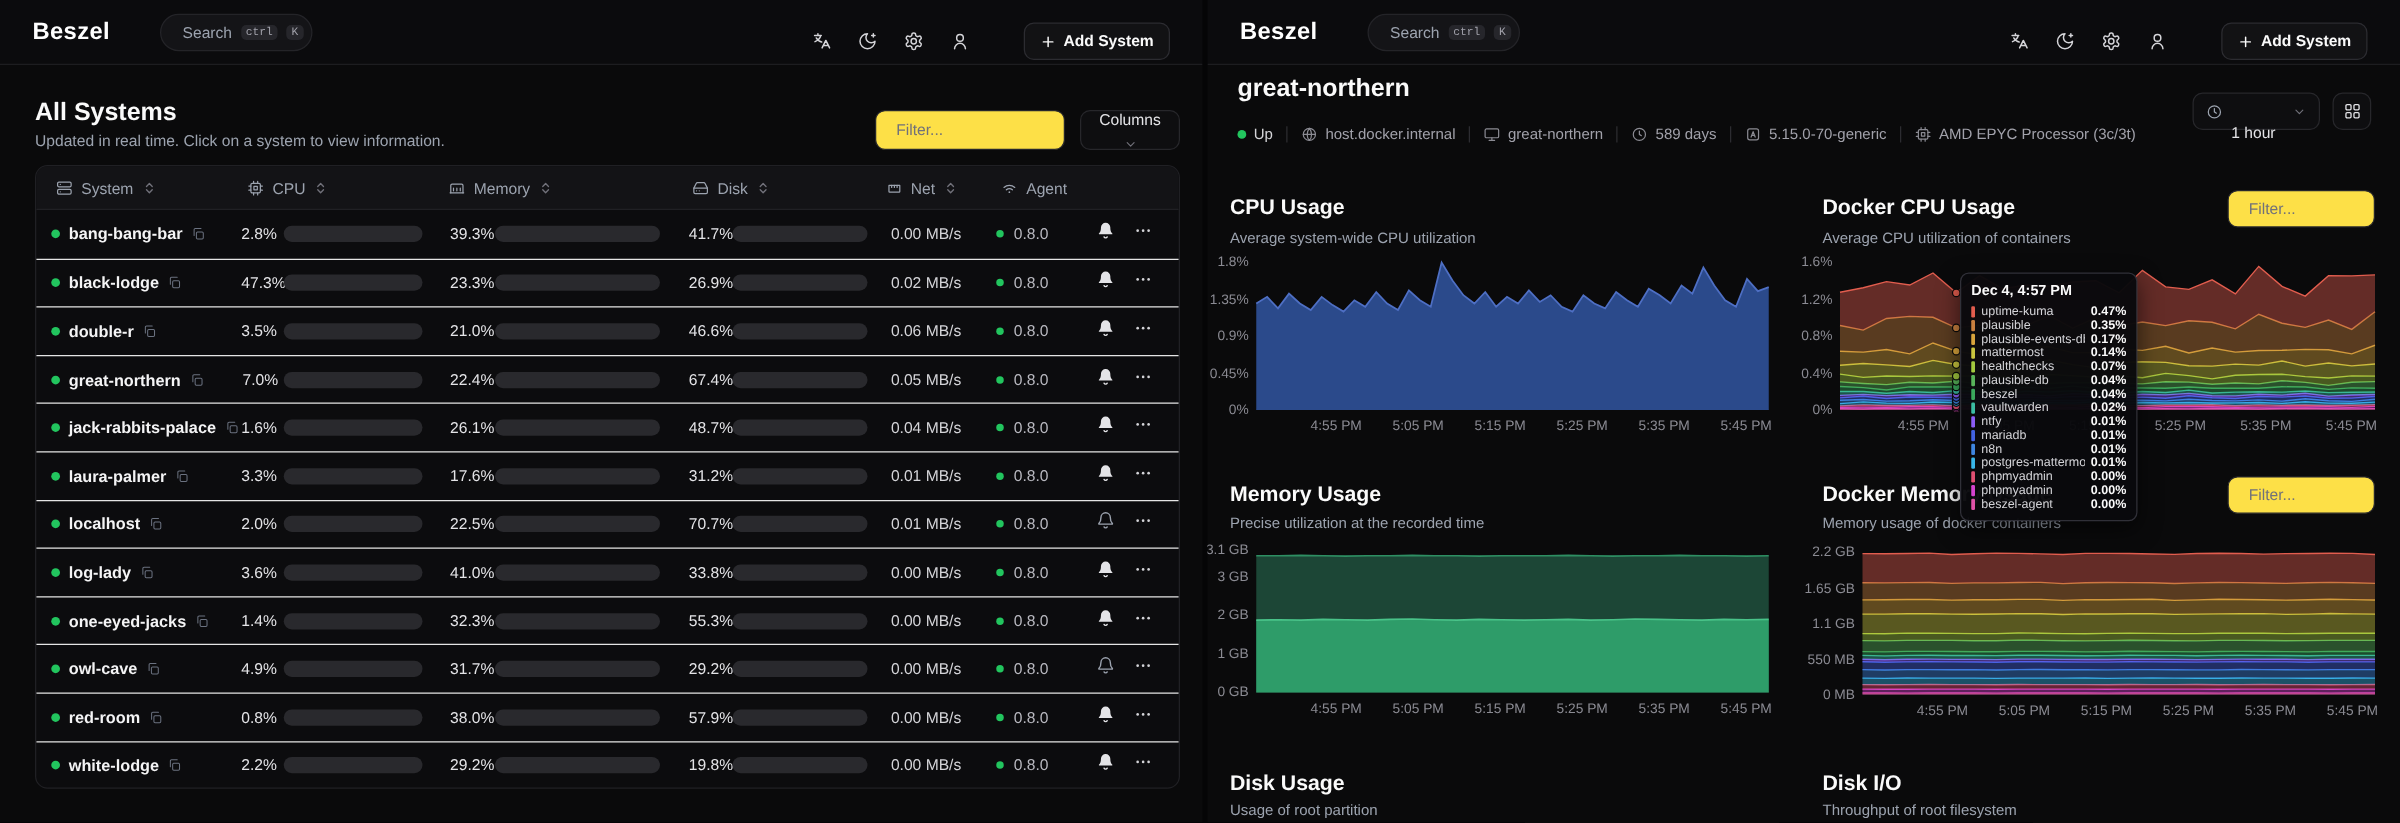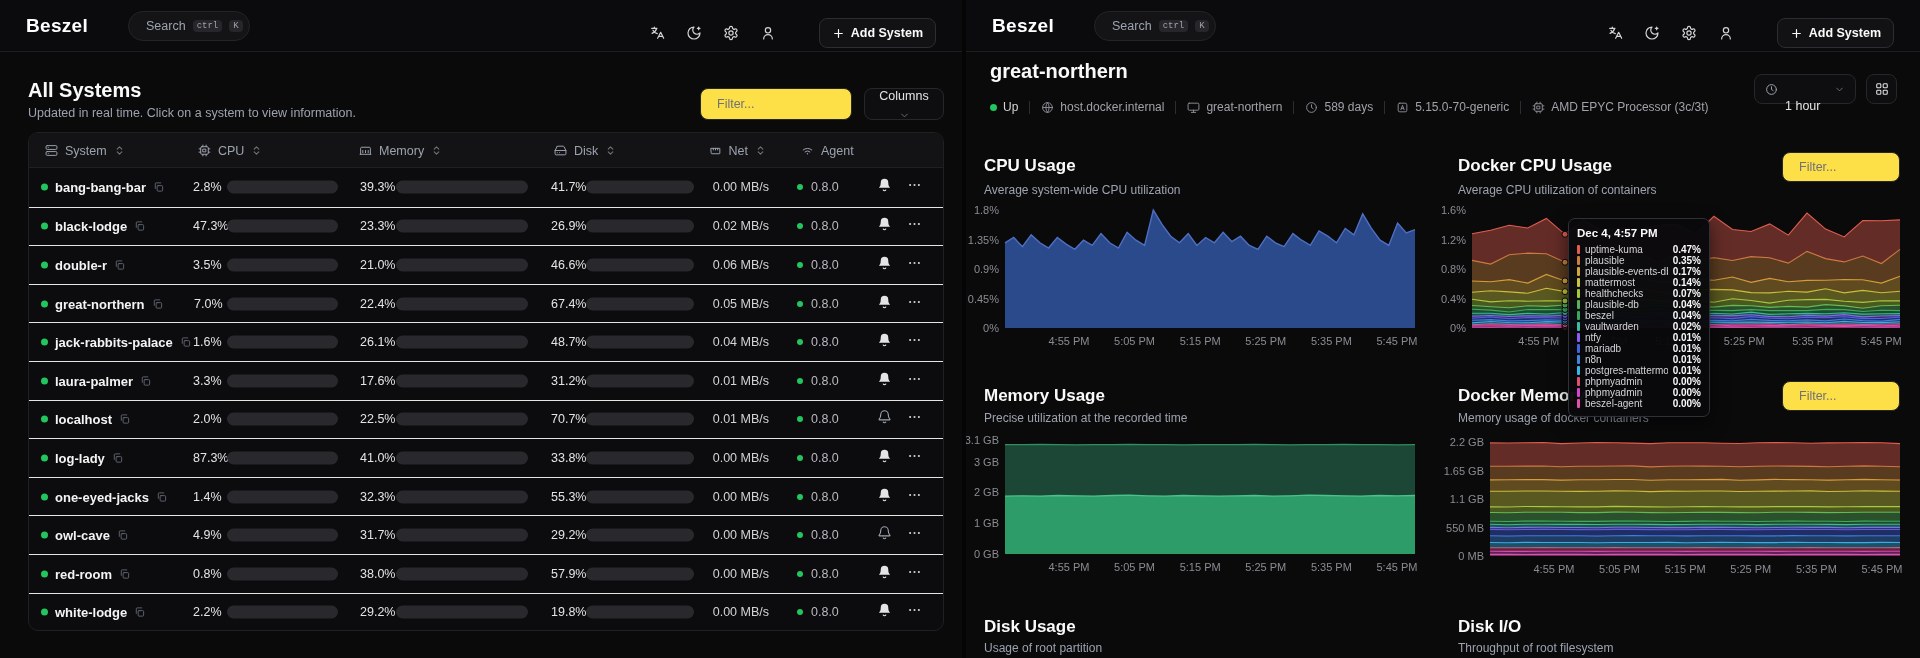--- a/index.html
+++ b/index.html
@@ -395,21 +395,21 @@
           </div>
           <div class="trow">
             <span class="cell dot" style="left:12px;"></span>
             <span class="cell sysname" style="left:26px;">
               <span>log-lady</span>
               <svg viewBox="0 0 24 24" fill="none" stroke="currentColor" stroke-width="1.8" stroke-linecap="round" stroke-linejoin="round" style="width:11px;height:11px;flex:none;">
                 <rect x="9" y="9" width="12" height="12" rx="2"></rect>
                 <path d="M5 15V5a2 2 0 0 1 2-2h10"></path>
               </svg>
             </span>
-            <span class="cell val" style="left:164px;">87.3%</span>
+            <span class="cell val" style="left:164px;">3.6%</span>
             <span class="cell track" style="left:198px;width:111px;"><span class="fill" style="width:11.520000000000001px;"></span></span>
             <span class="cell val" style="left:331px;">41.0%</span>
             <span class="cell track" style="left:367px;width:132px;"><span class="fill" style="width:54.12px;"></span></span>
             <span class="cell val" style="left:522px;">33.8%</span>
             <span class="cell track" style="left:557px;width:108px;"><span class="fill" style="width:36.504px;background:#22c55e;"></span></span>
             <span class="cell netv" style="left:630px;width:110px;">0.00 MB/s</span>
             <span class="cell agent" style="left:768px;">
               <span class="adot"></span>
               <span>0.8.0</span>
             </span>

